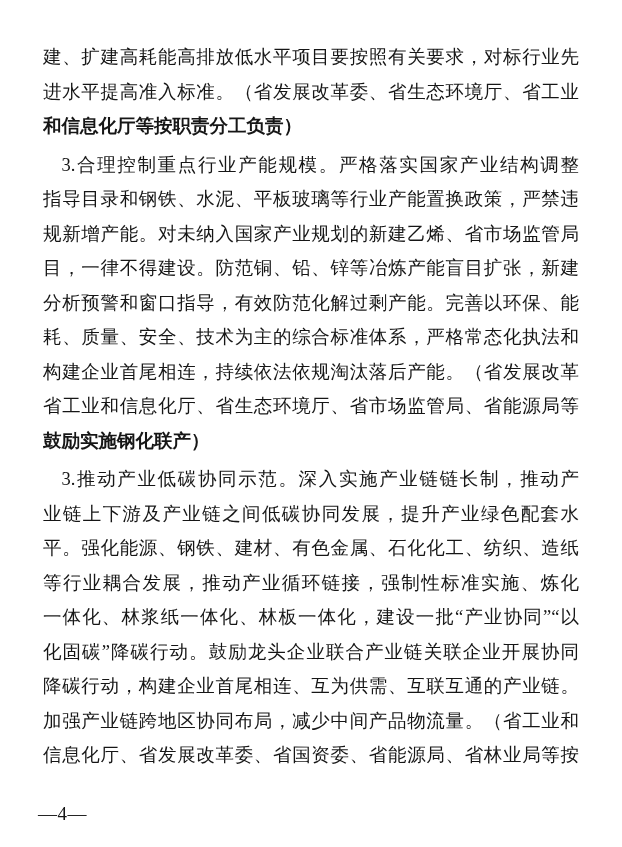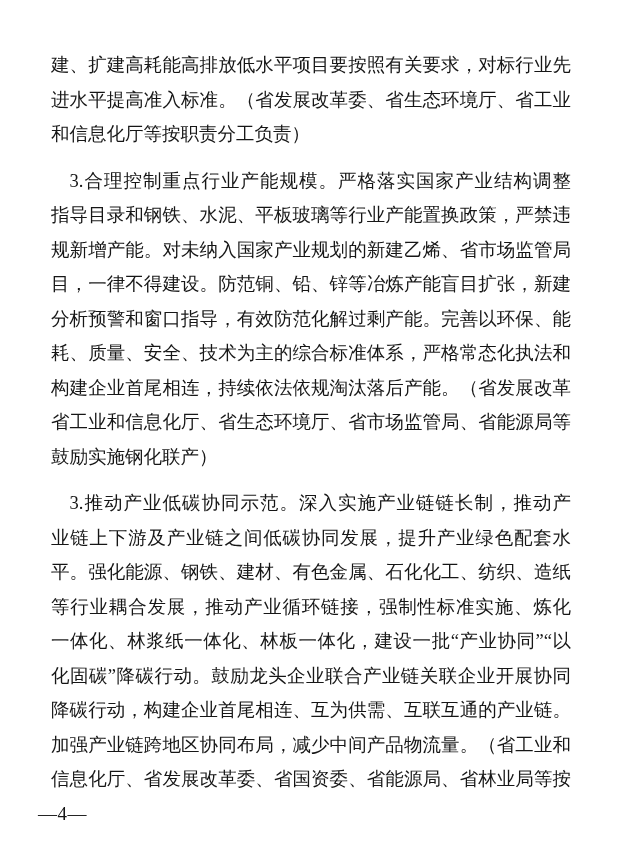--- a/index.html
+++ b/index.html
@@ -18,36 +18,37 @@
   .doc-body {
     position: absolute;
     left: 39px;
     top: 36px;
     width: 544px;
     color: #161616;
     font-size: 18.5px;
     line-height: 34.5px;
   }
   .paragraph {
-    margin: 12px;
+    margin: 4px;
     padding: 0;
   }
   .line {
     height: 34.5px;
     overflow: hidden;
     text-align: justify;
     text-align-last: justify;
     -moz-text-align-last: justify;
     white-space: normal;
   }
   .line.indent {
     text-indent: 1em;
   }
   .line.last {
     text-align-last: left;
+    font-weight: bold;
     -moz-text-align-last: left;
   }
   .page-number {
     position: absolute;
     left: 38px;
     top: 802px;
     font-size: 19px;
     line-height: 24px;
     color: #161616;
     letter-spacing: 0.5px;

